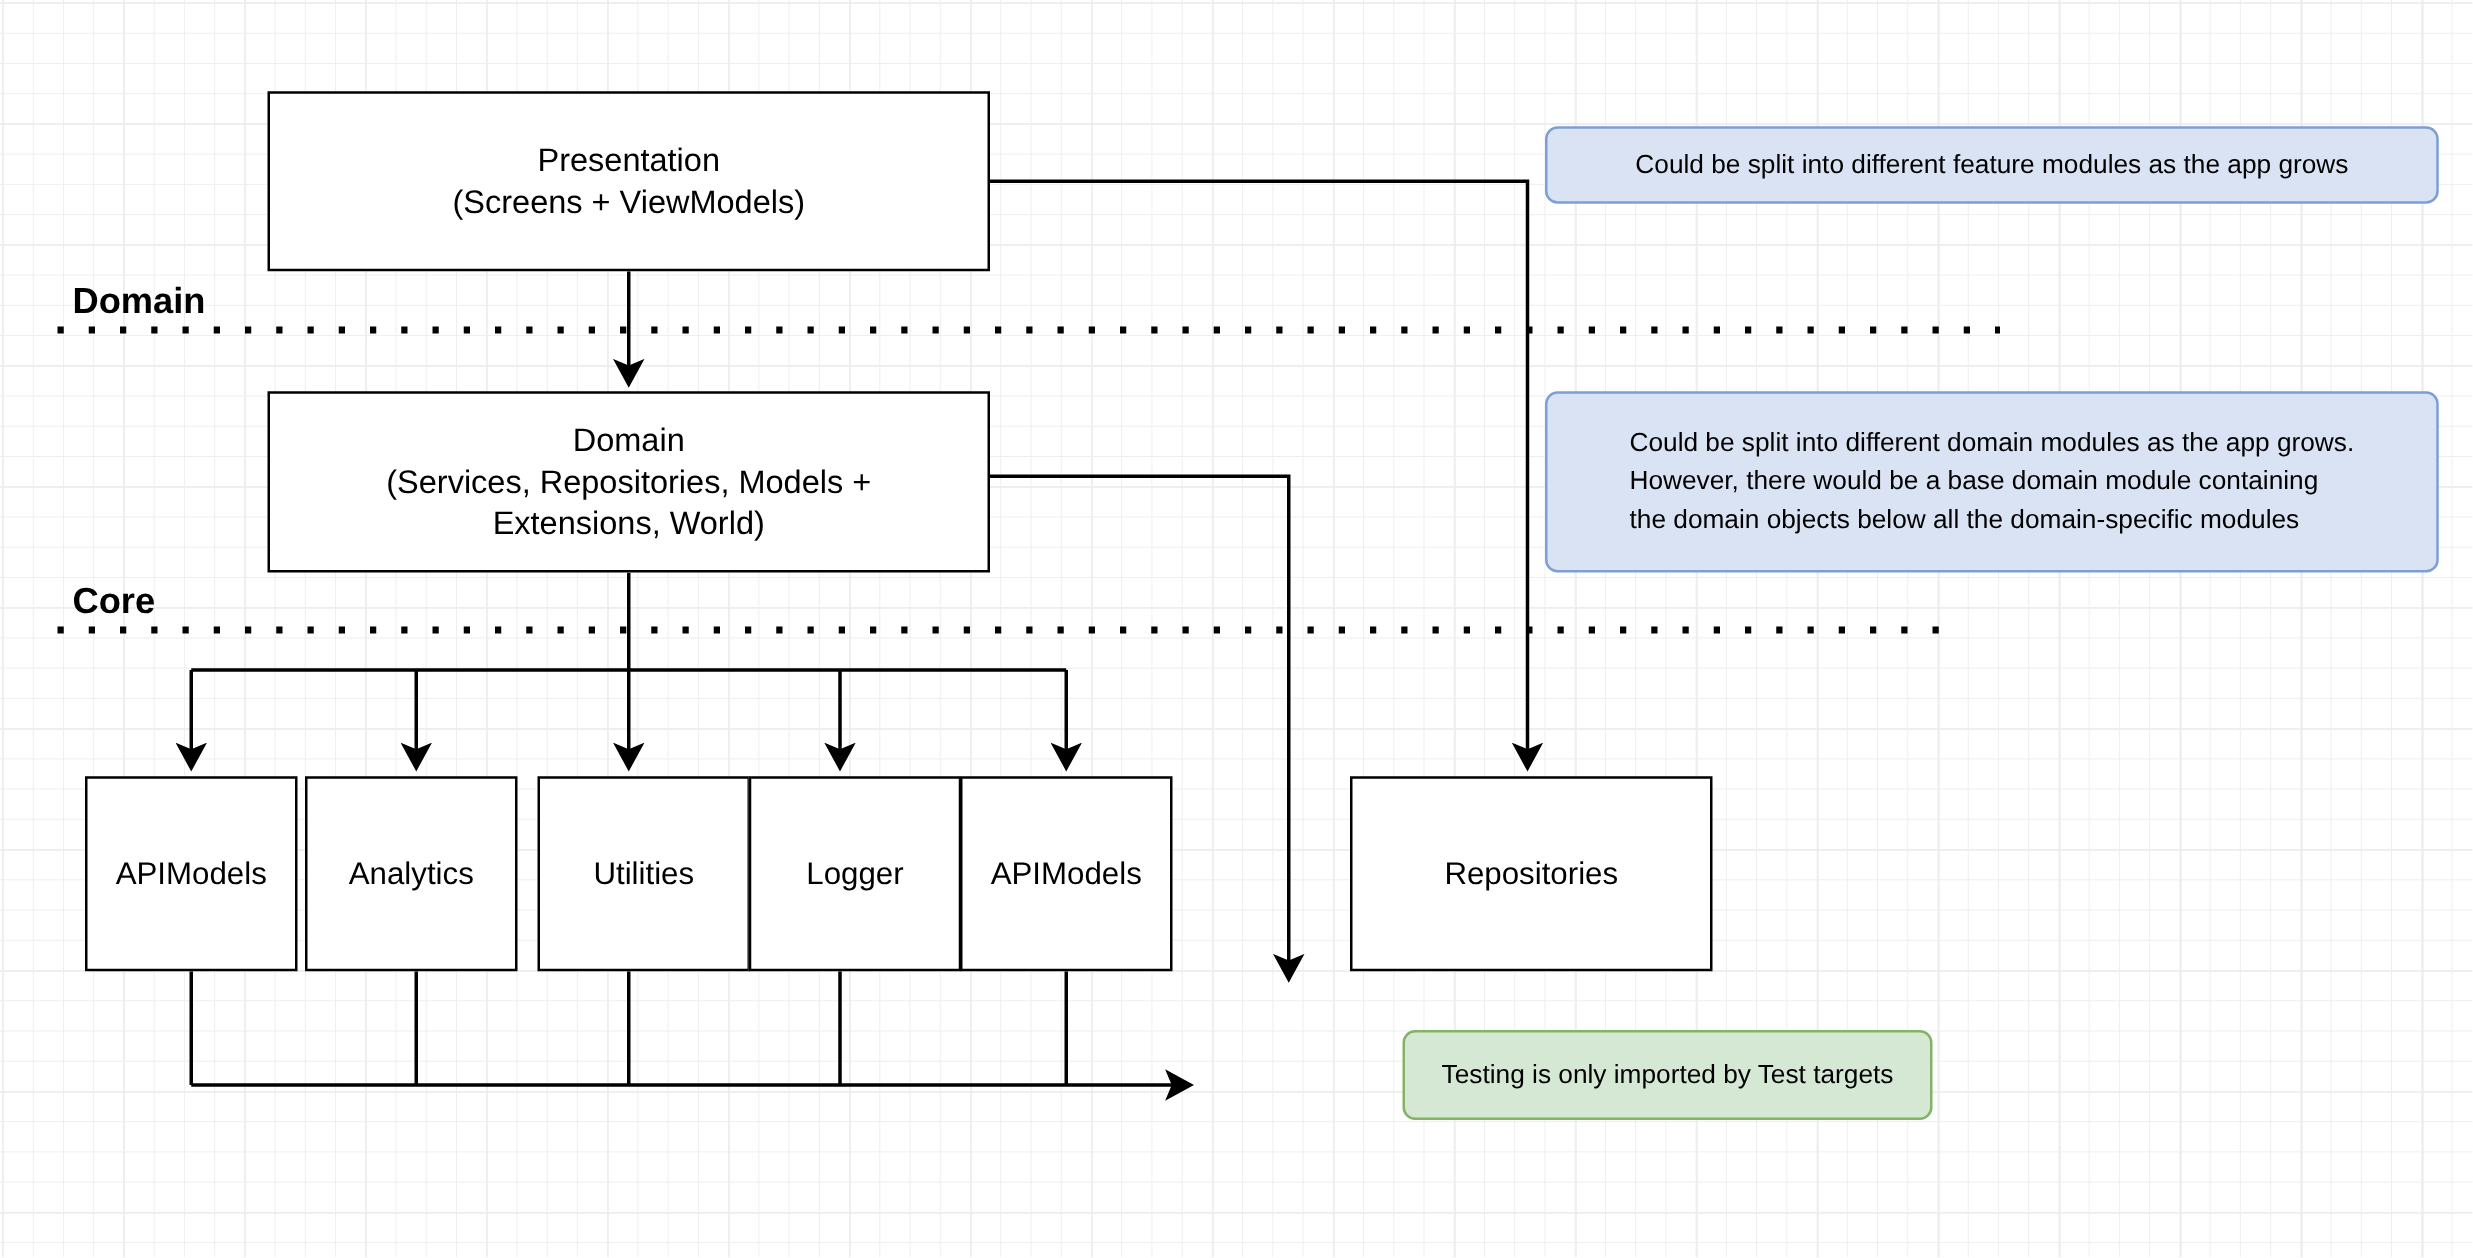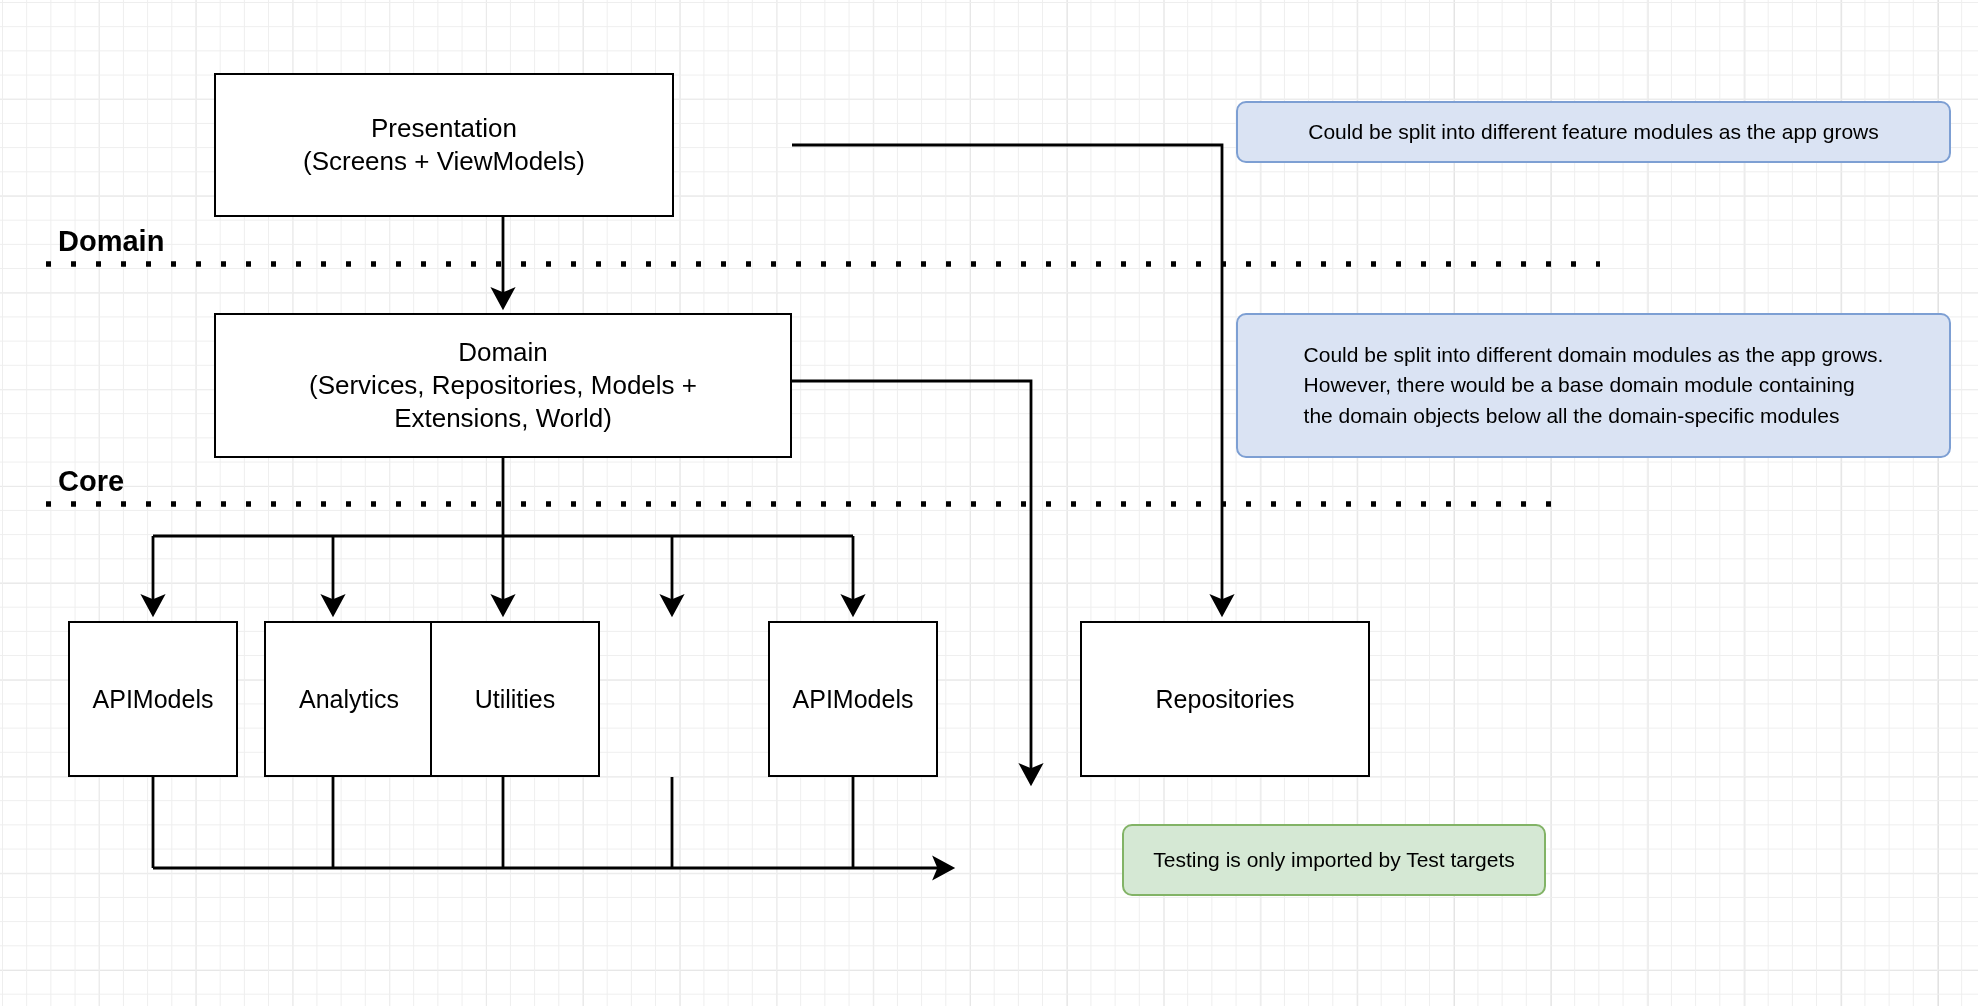--- a/index.html
+++ b/index.html
@@ -32,26 +32,26 @@
     display: flex;
     align-items: center;
     justify-content: center;
     text-align: center;
     color: #000000;
     line-height: 1.28;
     z-index: 5;
   }
   .node .label { white-space: pre-line; display: block; }
 
-  .node-presentation { left: 214px; top: 73px;  width: 460px; height: 144px; font-size: 26px; }
+  .node-presentation { left: 214px; top: 73px;  width: 578px; height: 144px; font-size: 26px; }
   .node-domain       { left: 214px; top: 313px; width: 578px; height: 145px; font-size: 26px; }
 
   .node-small        { width: 170px; height: 156px; top: 621px; font-size: 25px; }
   .node-networking   { left: 68px;  }
-  .node-analytics    { left: 264px; }
+  .node-analytics    { left: 244px; }
   .node-utilities    { left: 430px; }
   .node-logger       { left: 599px; }
   .node-apimodels    { left: 768px; }
 
   .node-designsystem { left: 1080px; top: 621px; width: 290px; height: 156px; font-size: 25px; }
 
   .node-testing {
     left: 959px; top: 790px; width: 146px; height: 156px;
     border: 3px dashed #000000;
     font-size: 24px;
@@ -159,20 +159,23 @@
   </div>
 
   <div class="node node-small node-analytics">
     <span class="label">Analytics</span>
   </div>
 
   <div class="node node-small node-utilities">
     <span class="label">Utilities</span>
   </div>
 
+  <div class="node node-small node-logger">
+    <span class="label">Logger</span>
+  </div>
 
   <div class="node node-small node-apimodels">
     <span class="label">APIModels</span>
   </div>
 
   <div class="node node-designsystem">
     <span class="label">Repositories</span>
   </div>
 
 

